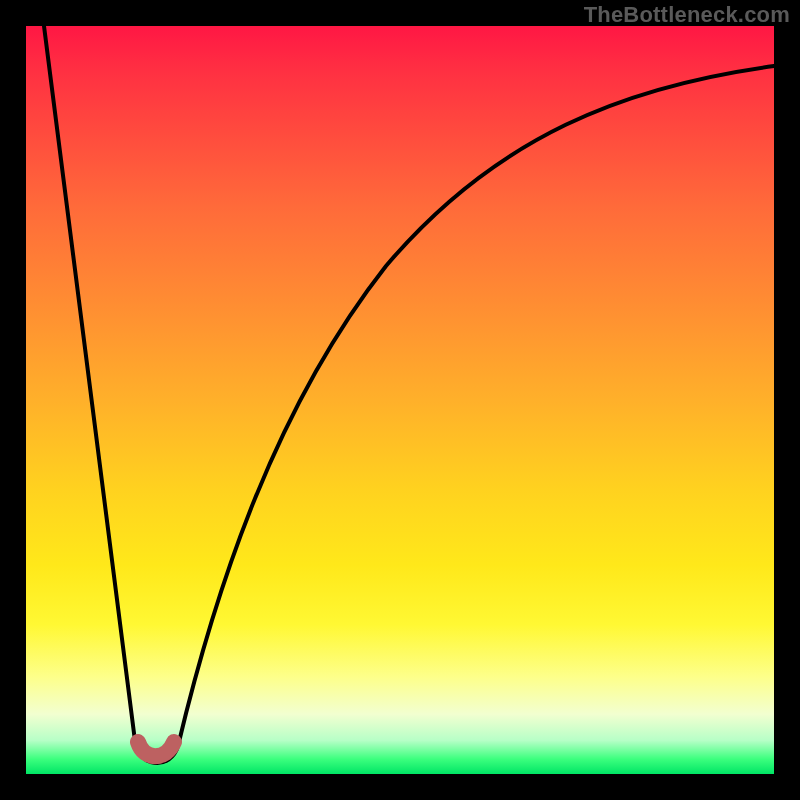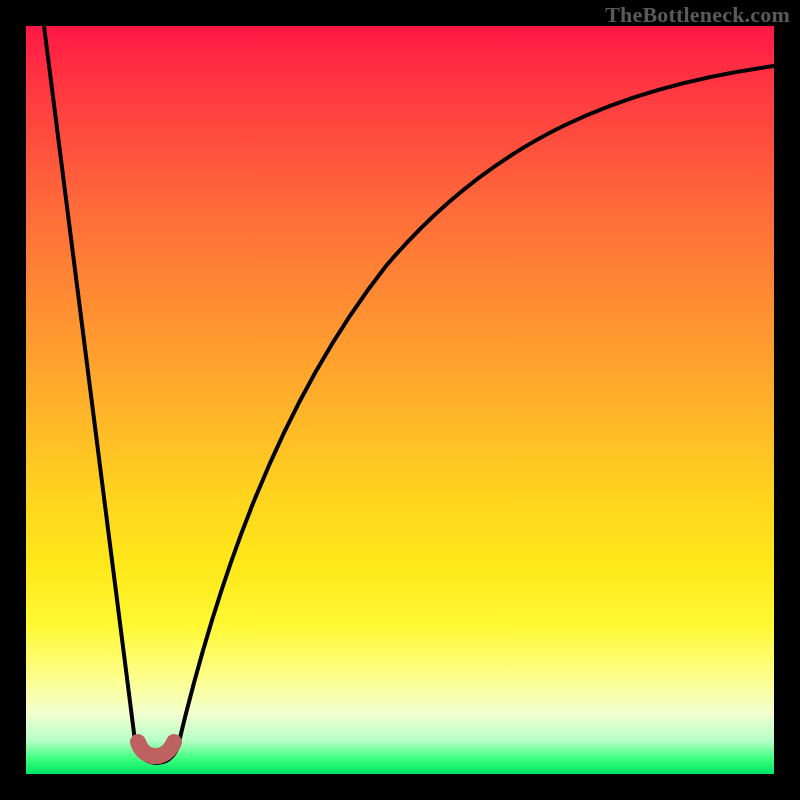--- a/index.html
+++ b/index.html
@@ -13,21 +13,21 @@
   .frame {
     position: relative;
     width: 800px;
     height: 800px;
     background: #000;
   }
   .watermark {
     position: absolute;
     top: 2px;
     right: 10px;
-    font-family: Liberation Serif, serif;
+    font-family: Liberation Sans, sans-serif;
     font-size: 22px;
     font-weight: bold;
     color: #5a5a5a;
     letter-spacing: 0.2px;
   }
   .plot {
     position: absolute;
     left: 26px;
     top: 26px;
     width: 748px;

